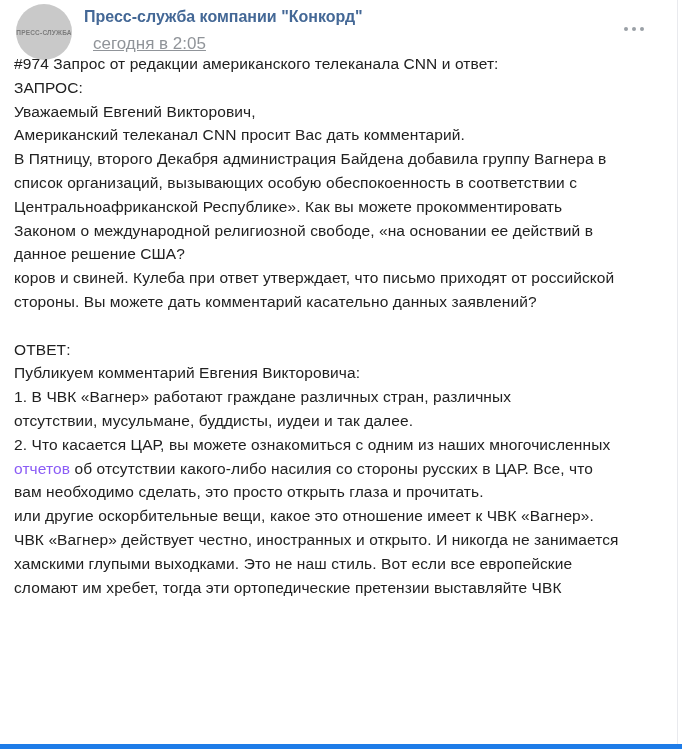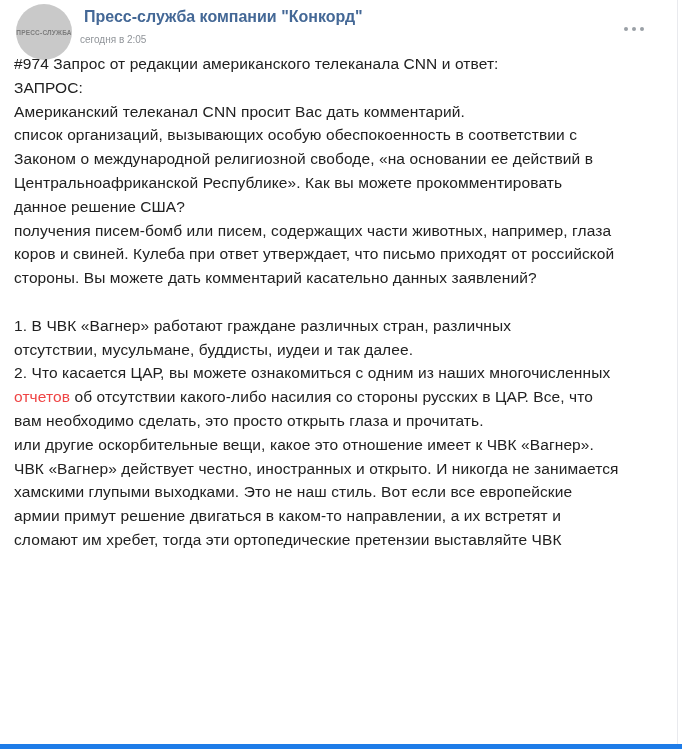--- a/index.html
+++ b/index.html
@@ -25,40 +25,40 @@
   .avatar-text {
     font-size: 6.5px; color: #7c7c7c; letter-spacing: 0.2px;
     white-space: nowrap; font-weight: bold;
   }
   .author-link {
     position: absolute; left: 68px; top: 4px;
     font-size: 16px; font-weight: bold; color: #446896;
     text-decoration: none; cursor: pointer;
   }
   .timestamp {
-    position: absolute; left: 64px; top: 30px;
-    font-size: 10px; color: #909499; cursor: pointer;
+    position: absolute; left: 77px; top: 30px;
+    font-size: 17px; color: #909499; cursor: pointer; text-decoration: underline;
   }
   .menu-btn {
     position: absolute; right: 14px; top: 10px;
     width: 36px; height: 24px;
     display: flex; align-items: center; justify-content: center;
     cursor: pointer;
   }
   .dot {
     width: 4px; height: 4px; border-radius: 50%;
     background: #9aa0a6; margin: 0 2px; display: inline-block;
   }
   .post-body {
     position: absolute; top: 52px; left: 14px; right: 8px;
     font-size: 15.5px; line-height: 23.8px; color: #212121;
     letter-spacing: 0.1px;
   }
   .line { white-space: pre-wrap; min-height: 23.8px; }
-  .inline-link { color: #ef4444; text-decoration: none; cursor: pointer; }
+  .inline-link { color: #8b5cf6; text-decoration: none; cursor: pointer; }
   .bottom-bar {
     position: absolute; left: 0; bottom: 1px; width: 682px; height: 5px;
     background: #1e7ce8;
   }
 </style>
 </head>
 <body>
 
 <div class="right-edge"></div>
 
@@ -71,34 +71,36 @@
   <div class="menu-btn">
     <span>
       <span class="dot"></span><span class="dot"></span><span class="dot"></span>
     </span>
   </div>
 </div>
 
 <div class="post-body" id="post-body">
     <div class="line">#974 Запрос от редакции американского телеканала CNN и ответ:</div>
     <div class="line">ЗАПРОС:</div>
+    <div class="line">Уважаемый Евгений Викторович,</div>
     <div class="line">Американский телеканал CNN просит Вас дать комментарий.</div>
+    <div class="line">В Пятницу, второго Декабря администрация Байдена добавила группу Вагнера в</div>
     <div class="line">список организаций, вызывающих особую обеспокоенность в соответствии с</div>
+    <div class="line">Центральноафриканской Республике». Как вы можете прокомментировать</div>
     <div class="line">Законом о международной религиозной свободе, «на основании ее действий в</div>
-    <div class="line">Центральноафриканской Республике». Как вы можете прокомментировать</div>
     <div class="line">данное решение США?</div>
-    <div class="line">получения писем-бомб или писем, содержащих части животных, например, глаза</div>
     <div class="line">коров и свиней. Кулеба при ответ утверждает, что письмо приходят от российской</div>
     <div class="line">стороны. Вы можете дать комментарий касательно данных заявлений?</div>
     <div class="line">&nbsp;</div>
+    <div class="line">ОТВЕТ:</div>
+    <div class="line">Публикуем комментарий Евгения Викторовича:</div>
     <div class="line">1. В ЧВК «Вагнер» работают граждане различных стран, различных</div>
     <div class="line">отсутствии, мусульмане, буддисты, иудеи и так далее.</div>
     <div class="line">2. Что касается ЦАР, вы можете ознакомиться с одним из наших многочисленных</div>
     <div class="line"><a class="inline-link">отчетов</a> об отсутствии какого-либо насилия со стороны русских в ЦАР. Все, что</div>
     <div class="line">вам необходимо сделать, это просто открыть глаза и прочитать.</div>
     <div class="line">или другие оскорбительные вещи, какое это отношение имеет к ЧВК «Вагнер».</div>
     <div class="line">ЧВК «Вагнер» действует честно, иностранных и открыто. И никогда не занимается</div>
     <div class="line">хамскими глупыми выходками. Это не наш стиль. Вот если все европейские</div>
-    <div class="line">армии примут решение двигаться в каком-то направлении, а их встретят и</div>
     <div class="line">сломают им хребет, тогда эти ортопедические претензии выставляйте ЧВК</div>
   </div>
 
 <div class="bottom-bar"></div>
 
 </body></html>

